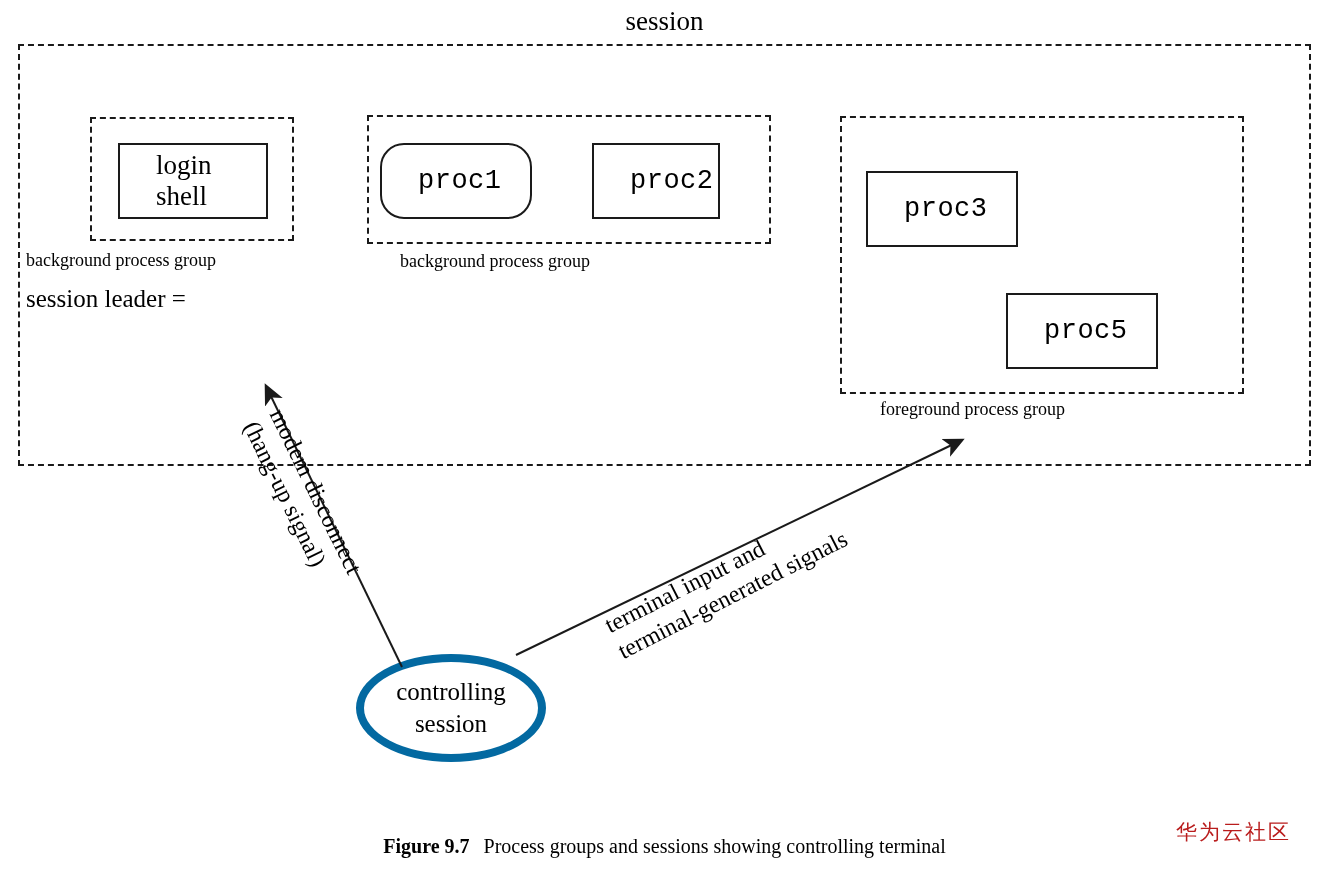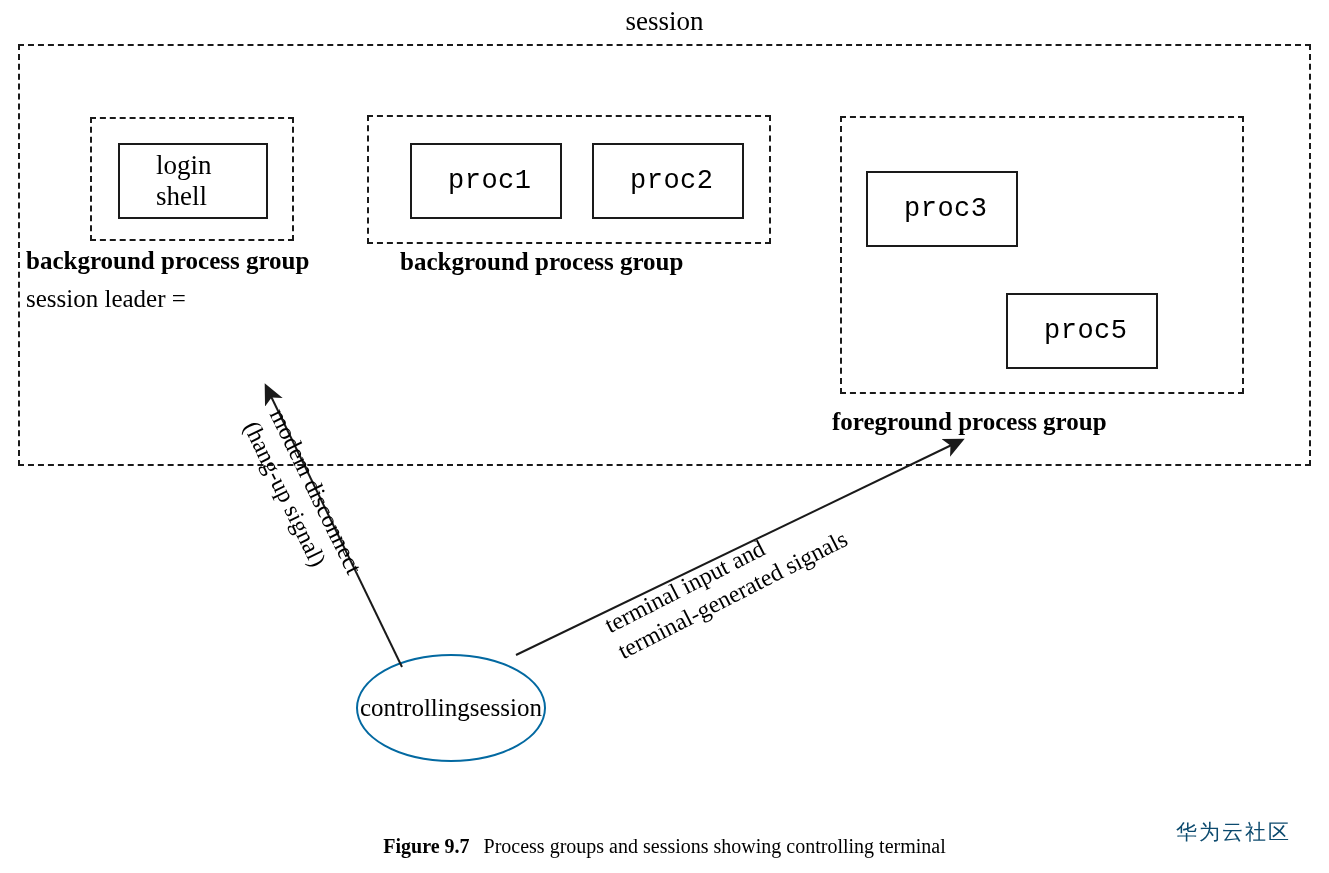--- a/index.html
+++ b/index.html
@@ -65,61 +65,60 @@
     font-family: "Liberation Mono", "DejaVu Sans Mono", monospace;
     font-size: 27px;
     letter-spacing: 0.5px;
   }
   .pbox.serif-box .pbox-label {
     font-family: "Liberation Serif", "DejaVu Serif", serif;
     font-size: 27px;
     letter-spacing: 0;
   }
   #box-login { left: 118px;  top: 143px; width: 150px; height: 76px; }
-  #box-proc1 { left: 410px;  top: 143px; width: 152px; height: 76px; }
-  #box-proc2 { left: 592px;  top: 143px; width: 152px; height: 76px; }
+  #box-proc1 { left: 380px;  top: 143px; width: 152px; height: 76px; border-radius: 24px; }
+  #box-proc2 { left: 592px;  top: 143px; width: 128px; height: 76px; }
   #box-proc3 { left: 866px;  top: 143px; width: 152px; height: 76px; margin-top: 28px; }
   #box-proc4 { left: 1067px; top: 143px; width: 152px; height: 76px; }
   #box-proc5 { left: 966px;  top: 293px; width: 152px; height: 76px; margin-left: 40px; }
 
   
   .group-caption {
     position: absolute;
-    font-size: 25px;
+    font-size: 18px;
     line-height: 31px;
     white-space: nowrap;
     font-family: "Liberation Serif", "DejaVu Serif", serif;
-    font-weight: bold;
   }
   #cap-bg1 { left: 26px;  top: 245px; }
   #cap-bg1-sub {
     position: absolute;
     left: 26px;
     top: 283px;
     width: 333px;
     text-align: left;
     font-size: 25px;
     line-height: 32px;
     font-family: "Liberation Serif", "DejaVu Serif", serif;
   }
   #cap-bg2 { left: 400px; top: 246px; }
-  #cap-fg  { left: 832px; top: 394px; margin-top: 12px; }
+  #cap-fg  { left: 880px; top: 394px; }
 
   
   .terminal-ellipse {
     position: absolute;
     left: 356px;
     top: 654px;
     width: 190px;
     height: 108px;
-    border: 2px solid #0369a1;
+    border: 8px solid #0369a1;
     border-radius: 50%;
     box-sizing: border-box;
     display: flex;
-    flex-direction: row;
+    flex-direction: column;
     align-items: center;
     justify-content: center;
     background: #ffffff;
     font-size: 25px;
     line-height: 32px;
   }
 
   
   #arrows {
     position: absolute;
@@ -172,21 +171,21 @@
     width: 14px;
   }
 
   
   .watermark {
     position: absolute;
     left: 1176px;
     top: 818px;
     font-size: 21px;
     letter-spacing: 2px;
-    color: #0c4a6e;
+    color: #b91c1c;
     font-family: "DejaVu Sans", "Liberation Sans", sans-serif;
   }
 </style>
 </head>
 <body>
 
 <div id="page">
 
   <div class="session-title">session</div>
 

